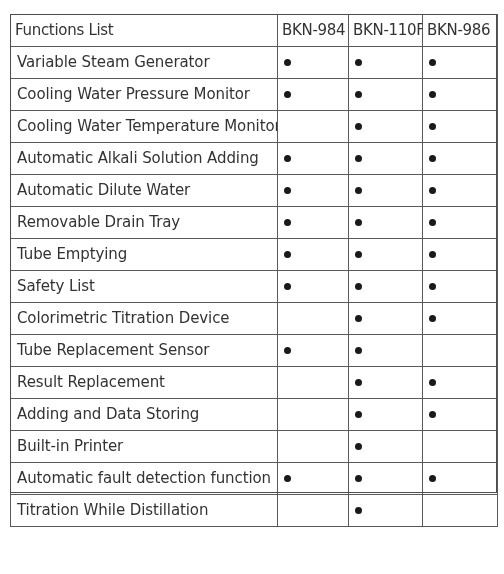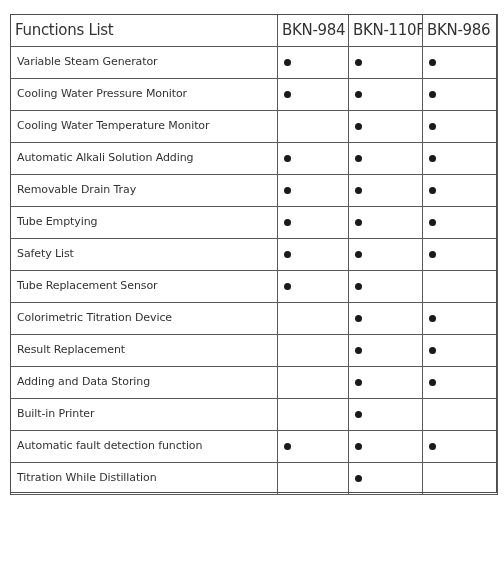--- a/index.html
+++ b/index.html
@@ -46,21 +46,21 @@
     overflow: hidden;
     white-space: nowrap;
   }
   table.spec-table th {
     text-align: left;
   }
   .cell-text {
     display: block;
     padding-left: 6px;
     padding-right: 2px;
-    font-size: 11px;
+    font-size: 15px;
     color: #333333;
     letter-spacing: -0.1px;
   }
   .head-text {
     display: block;
     padding-left: 4px;
     padding-right: 1px;
     font-size: 15px;
     color: #333333;
     letter-spacing: -0.3px;
@@ -150,20 +150,28 @@
         <tr>
           <td>
             <span class="cell-text">Automatic Alkali Solution Adding</span>
           </td>
           <td class="mark-cell"><span class="dot"></span></td>
           <td class="mark-cell"><span class="dot"></span></td>
           <td class="mark-cell"><span class="dot"></span></td>
         </tr>
         <tr>
           <td>
+            <span class="cell-text">Automatic Dilute Water</span>
+          </td>
+          <td class="mark-cell"><span class="dot"></span></td>
+          <td class="mark-cell"><span class="dot"></span></td>
+          <td class="mark-cell"><span class="dot"></span></td>
+        </tr>
+        <tr>
+          <td>
             <span class="cell-text">Removable Drain Tray</span>
           </td>
           <td class="mark-cell"><span class="dot"></span></td>
           <td class="mark-cell"><span class="dot"></span></td>
           <td class="mark-cell"><span class="dot"></span></td>
         </tr>
         <tr>
           <td>
             <span class="cell-text">Tube Emptying</span>
           </td>
@@ -174,33 +182,33 @@
         <tr>
           <td>
             <span class="cell-text">Safety List</span>
           </td>
           <td class="mark-cell"><span class="dot"></span></td>
           <td class="mark-cell"><span class="dot"></span></td>
           <td class="mark-cell"><span class="dot"></span></td>
         </tr>
         <tr>
           <td>
+            <span class="cell-text">Colorimetric Titration Device</span>
+          </td>
+          <td class="mark-cell"><span class="dot empty"></span></td>
+          <td class="mark-cell"><span class="dot"></span></td>
+          <td class="mark-cell"><span class="dot"></span></td>
+        </tr>
+        <tr>
+          <td>
             <span class="cell-text">Tube Replacement Sensor</span>
           </td>
           <td class="mark-cell"><span class="dot"></span></td>
           <td class="mark-cell"><span class="dot"></span></td>
           <td class="mark-cell"><span class="dot empty"></span></td>
-        </tr>
-        <tr>
-          <td>
-            <span class="cell-text">Colorimetric Titration Device</span>
-          </td>
-          <td class="mark-cell"><span class="dot empty"></span></td>
-          <td class="mark-cell"><span class="dot"></span></td>
-          <td class="mark-cell"><span class="dot"></span></td>
         </tr>
         <tr>
           <td>
             <span class="cell-text">Result Replacement</span>
           </td>
           <td class="mark-cell"><span class="dot empty"></span></td>
           <td class="mark-cell"><span class="dot"></span></td>
           <td class="mark-cell"><span class="dot"></span></td>
         </tr>
         <tr>

